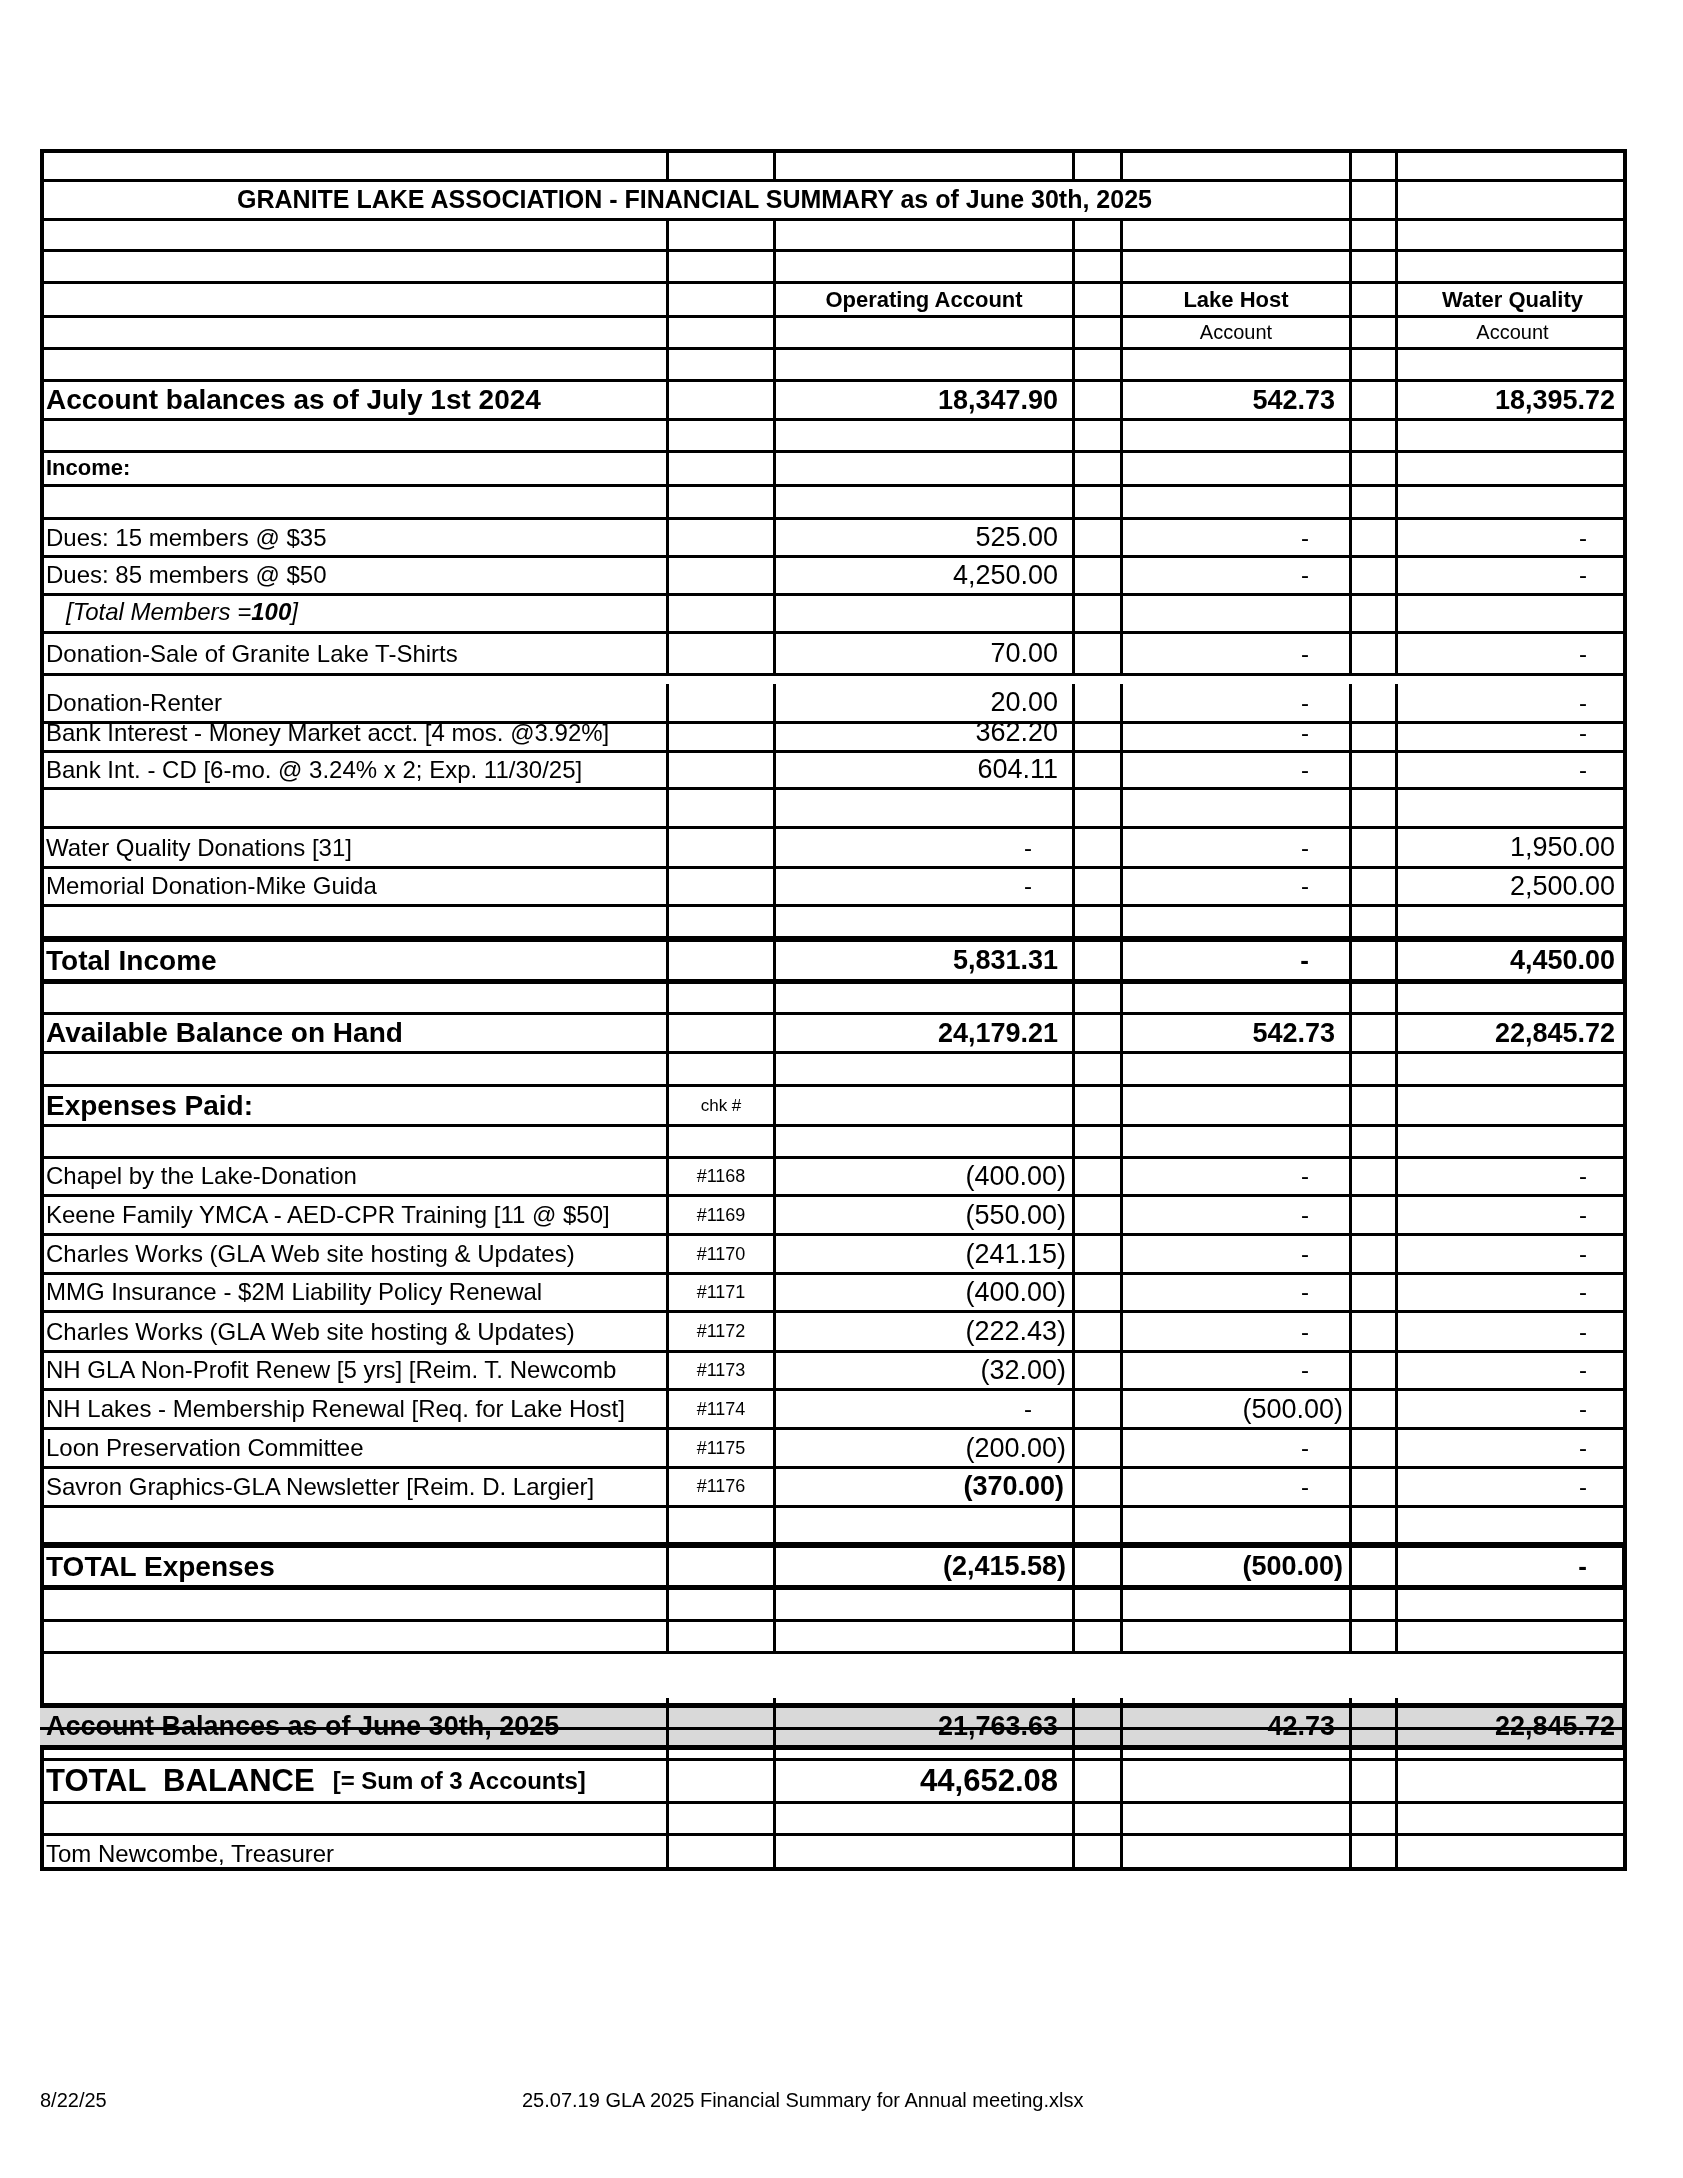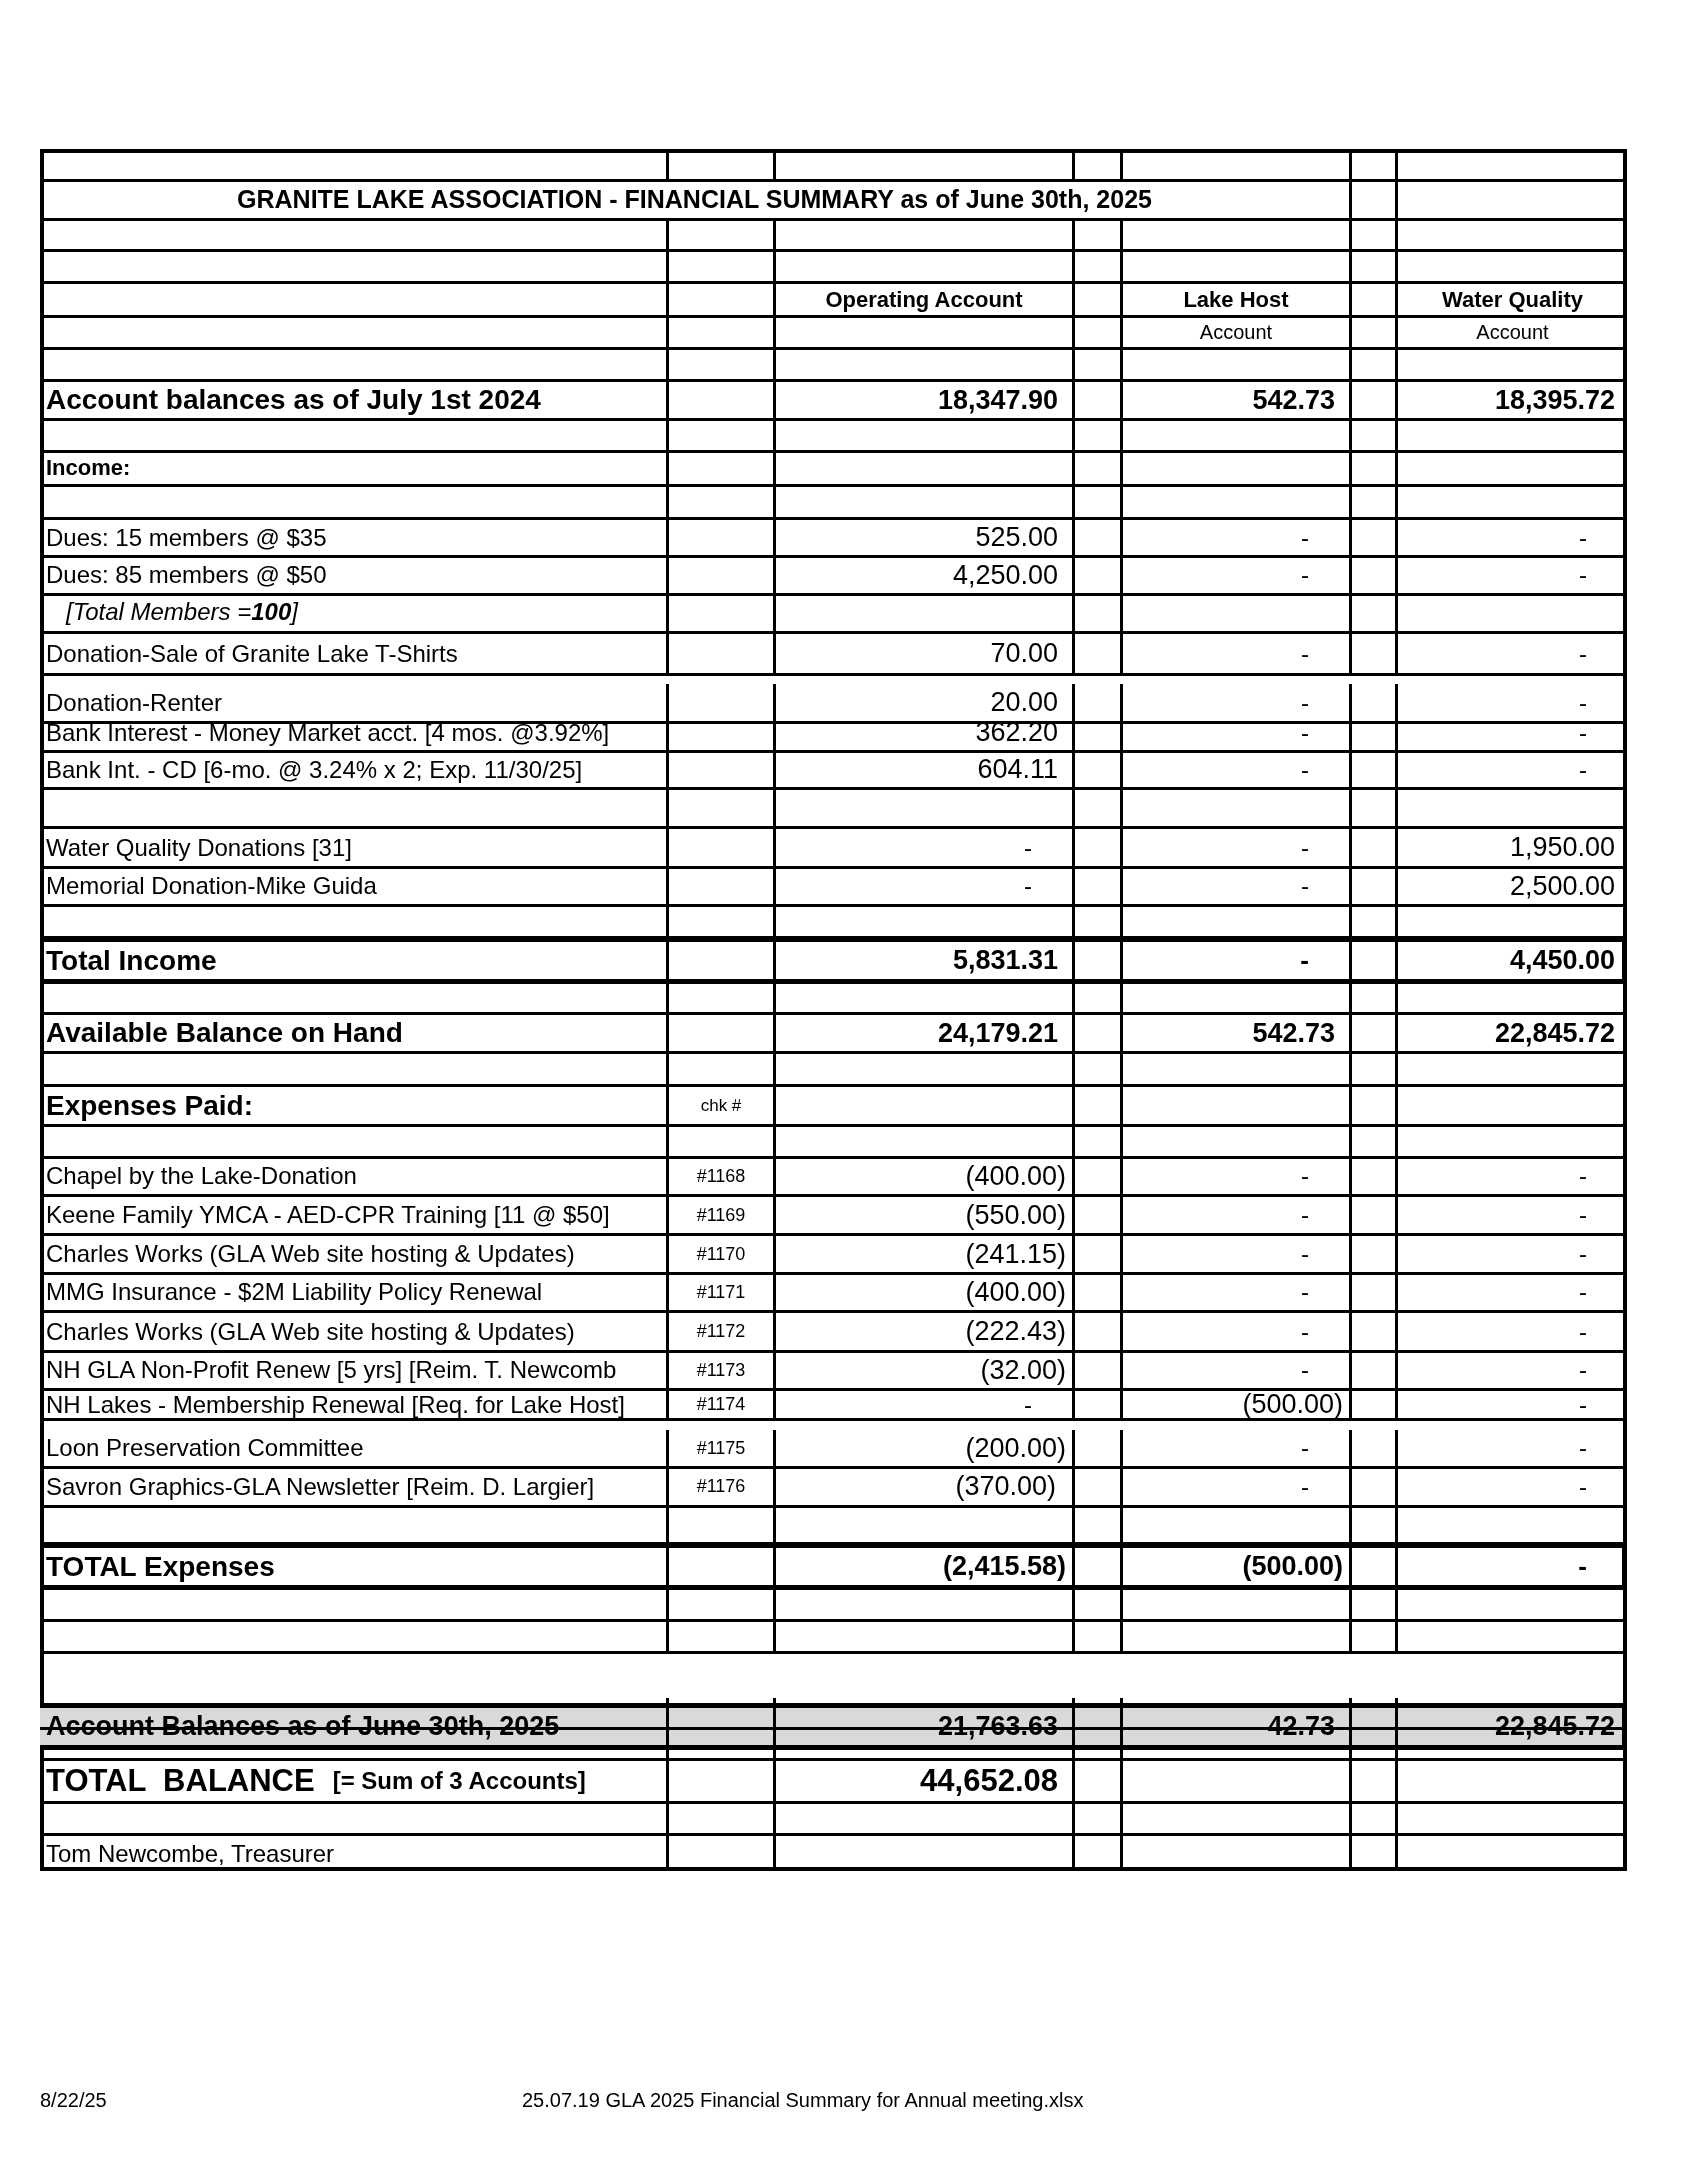--- a/index.html
+++ b/index.html
@@ -356,42 +356,42 @@
 </div>
 <div class="row" style="top:1352px;height:39px;">
   <div class="cell c0">NH GLA  Non-Profit Renew [5 yrs]  [Reim. T. Newcomb</div>
   <div class="cell c1 vl">#1173</div>
   <div class="cell c2 vl num" style="padding-right:6px;">(32.00)</div>
   <div class="cell c3 vl"></div>
   <div class="cell c4 vl dash">-</div>
   <div class="cell c5 vl"></div>
   <div class="cell c6 vl dash">-</div>
 </div>
-<div class="row" style="top:1391px;height:30px;">
+<div class="row" style="top:1391px;height:39px;">
   <div class="cell c0">NH Lakes - Membership Renewal [Req. for Lake Host]</div>
   <div class="cell c1 vl">#1174</div>
   <div class="cell c2 vl dash">-</div>
   <div class="cell c3 vl"></div>
   <div class="cell c4 vl num" style="padding-right:6px;">(500.00)</div>
   <div class="cell c5 vl"></div>
   <div class="cell c6 vl dash">-</div>
 </div>
 <div class="row" style="top:1430px;height:39px;text-decoration:underline;">
   <div class="cell c0">Loon Preservation Committee</div>
   <div class="cell c1 vl">#1175</div>
   <div class="cell c2 vl num" style="padding-right:6px;">(200.00)</div>
   <div class="cell c3 vl"></div>
   <div class="cell c4 vl dash">-</div>
   <div class="cell c5 vl"></div>
   <div class="cell c6 vl dash">-</div>
 </div>
 <div class="row" style="top:1468px;height:40px;">
   <div class="cell c0">Savron Graphics-GLA Newsletter  [Reim. D. Largier]</div>
   <div class="cell c1 vl">#1176</div>
-  <div class="cell c2 vl num" style="padding-right:16px;">(370.00)</div>
+  <div class="cell c2 vl num" style="padding-right:8px;font-weight:bold;">(370.00)</div>
   <div class="cell c3 vl"></div>
   <div class="cell c4 vl dash">-</div>
   <div class="cell c5 vl"></div>
   <div class="cell c6 vl dash">-</div>
 </div>
 
 <div class="row" style="top:1508px;height:37px;">
   <div class="cell c1 vl"></div>
     <div class="cell c2 vl"></div>
   <div class="cell c3 vl"></div>

